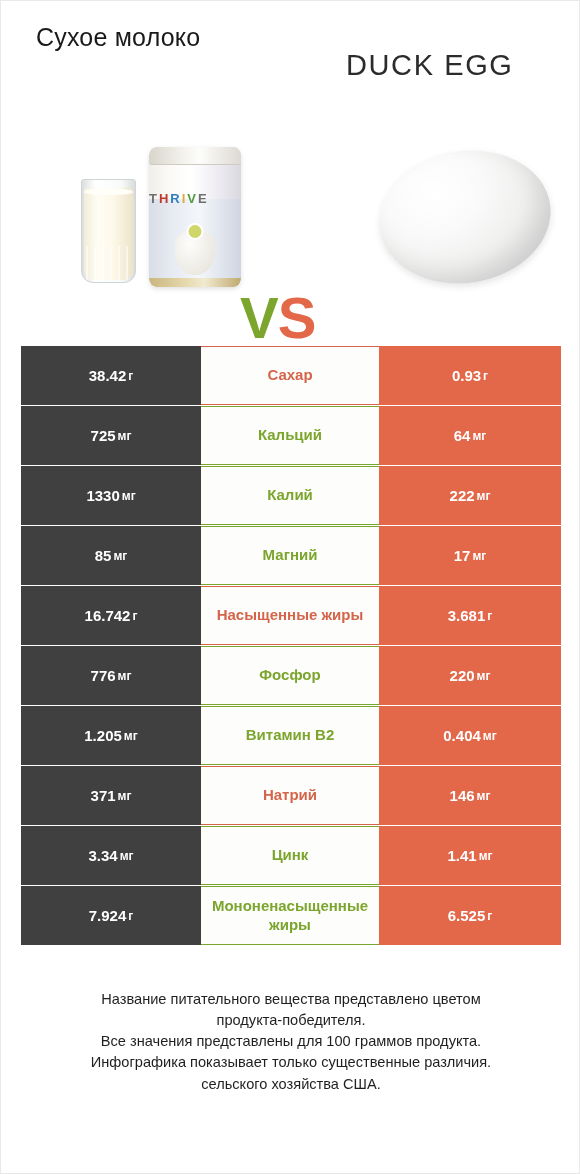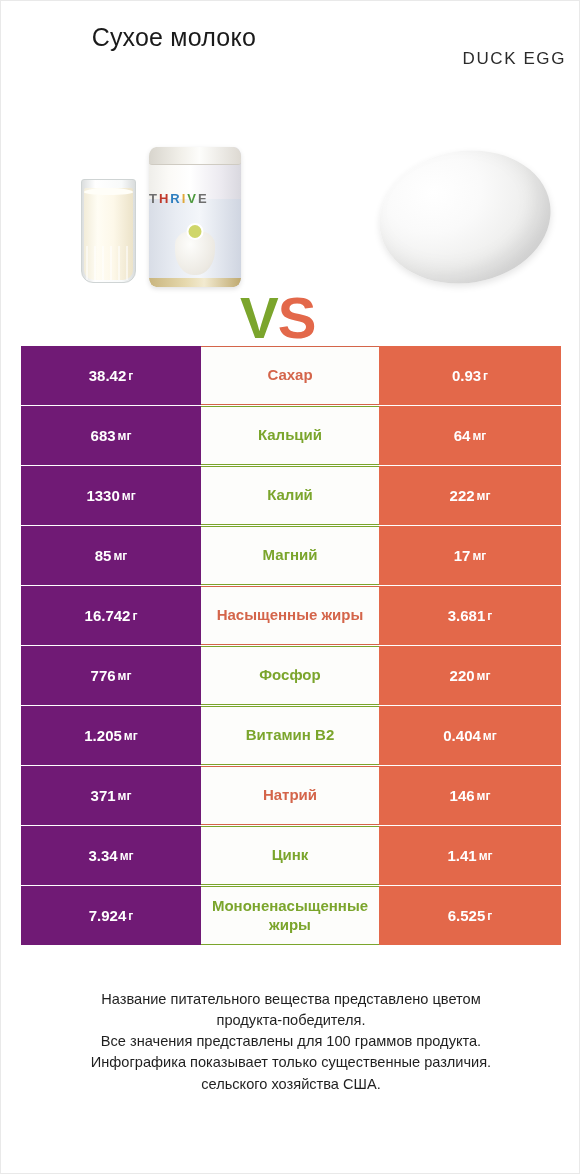--- a/index.html
+++ b/index.html
@@ -18,32 +18,32 @@
     border:1px solid #e9e9e9;
     background:#fff;
   }
 
   
   .header{
     position:absolute;left:0;top:0;width:580px;height:110px;
   }
   .title{
     position:absolute;
-    text-align:right;
+    text-align:left;
     color:#1a1a1a;
     line-height:1.16;
     letter-spacing:.2px;
   }
   .title-left{
     left:35px;top:22px;width:220px;
     font-size:25px;font-weight:400;
   }
   .title-right{
     left:345px;top:48px;width:220px;
-    font-size:17px;font-weight:300;
+    font-size:29px;font-weight:300;
     text-transform:uppercase;letter-spacing:1.6px;
     color:#2b2b2b;
   }
 
   
   .hero{
     position:absolute;left:0;top:108px;width:580px;height:215px;
   }
 
   
@@ -145,21 +145,21 @@
   .row{
     display:flex;height:60px;width:540px;
     border-bottom:1px solid #ffffff;
     box-sizing:border-box;
   }
   .cell{
     display:flex;align-items:center;justify-content:center;
     box-sizing:border-box;height:100%;
   }
   .cell-left{
-    width:180px;background:#701a75;color:#ffffff;
+    width:180px;background:#404040;color:#ffffff;
     font-size:15px;font-weight:700;
   }
   .cell-right{
     width:182px;background:#e3684a;color:#ffffff;
     font-size:15px;font-weight:700;
   }
   .cell-mid{
     width:178px;background:#fdfdfb;
     font-size:15px;font-weight:700;text-align:center;
     line-height:1.25;padding:0 2px;
@@ -221,21 +221,21 @@
         <div class="cell cell-mid mid-orange mid-nowrap">
           <span>Сахар</span>
         </div>
         <div class="cell cell-right">
           <span>0.93</span>
           <span class="unit">г</span>
         </div>
       </div>
       <div class="row">
         <div class="cell cell-left">
-          <span>683</span>
+          <span>725</span>
           <span class="unit">мг</span>
         </div>
         <div class="cell cell-mid mid-green mid-nowrap">
           <span>Кальций</span>
         </div>
         <div class="cell cell-right">
           <span>64</span>
           <span class="unit">мг</span>
         </div>
       </div>

